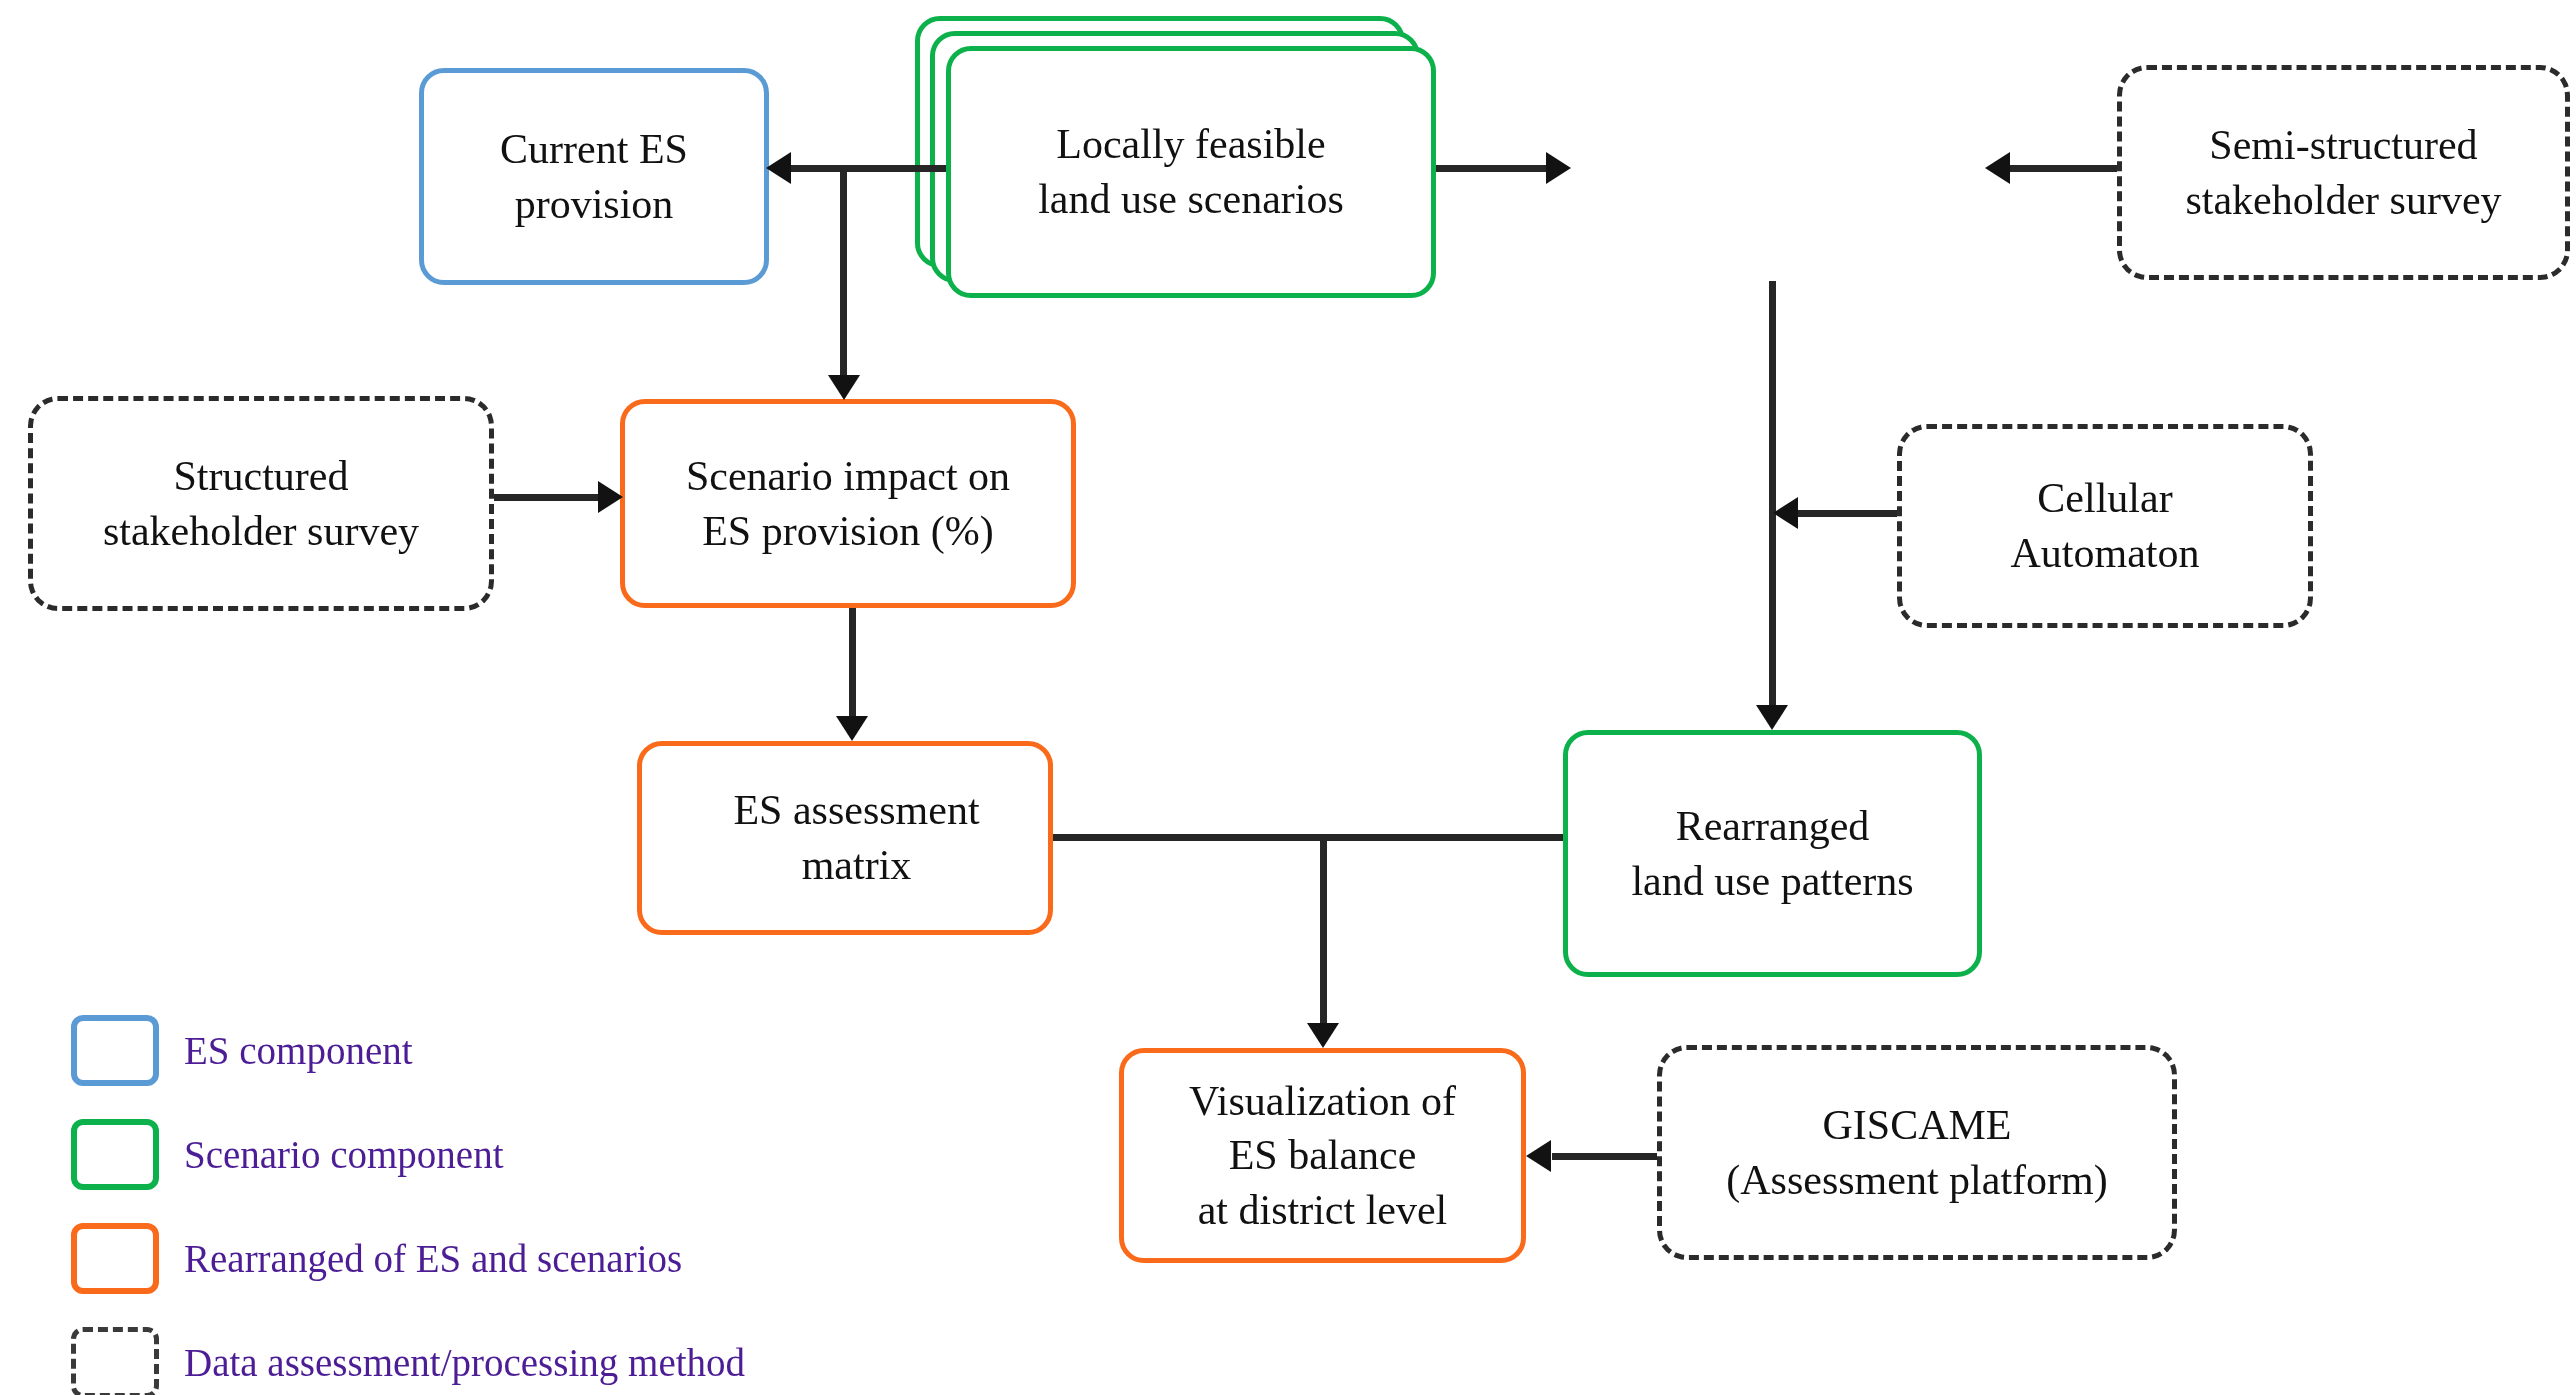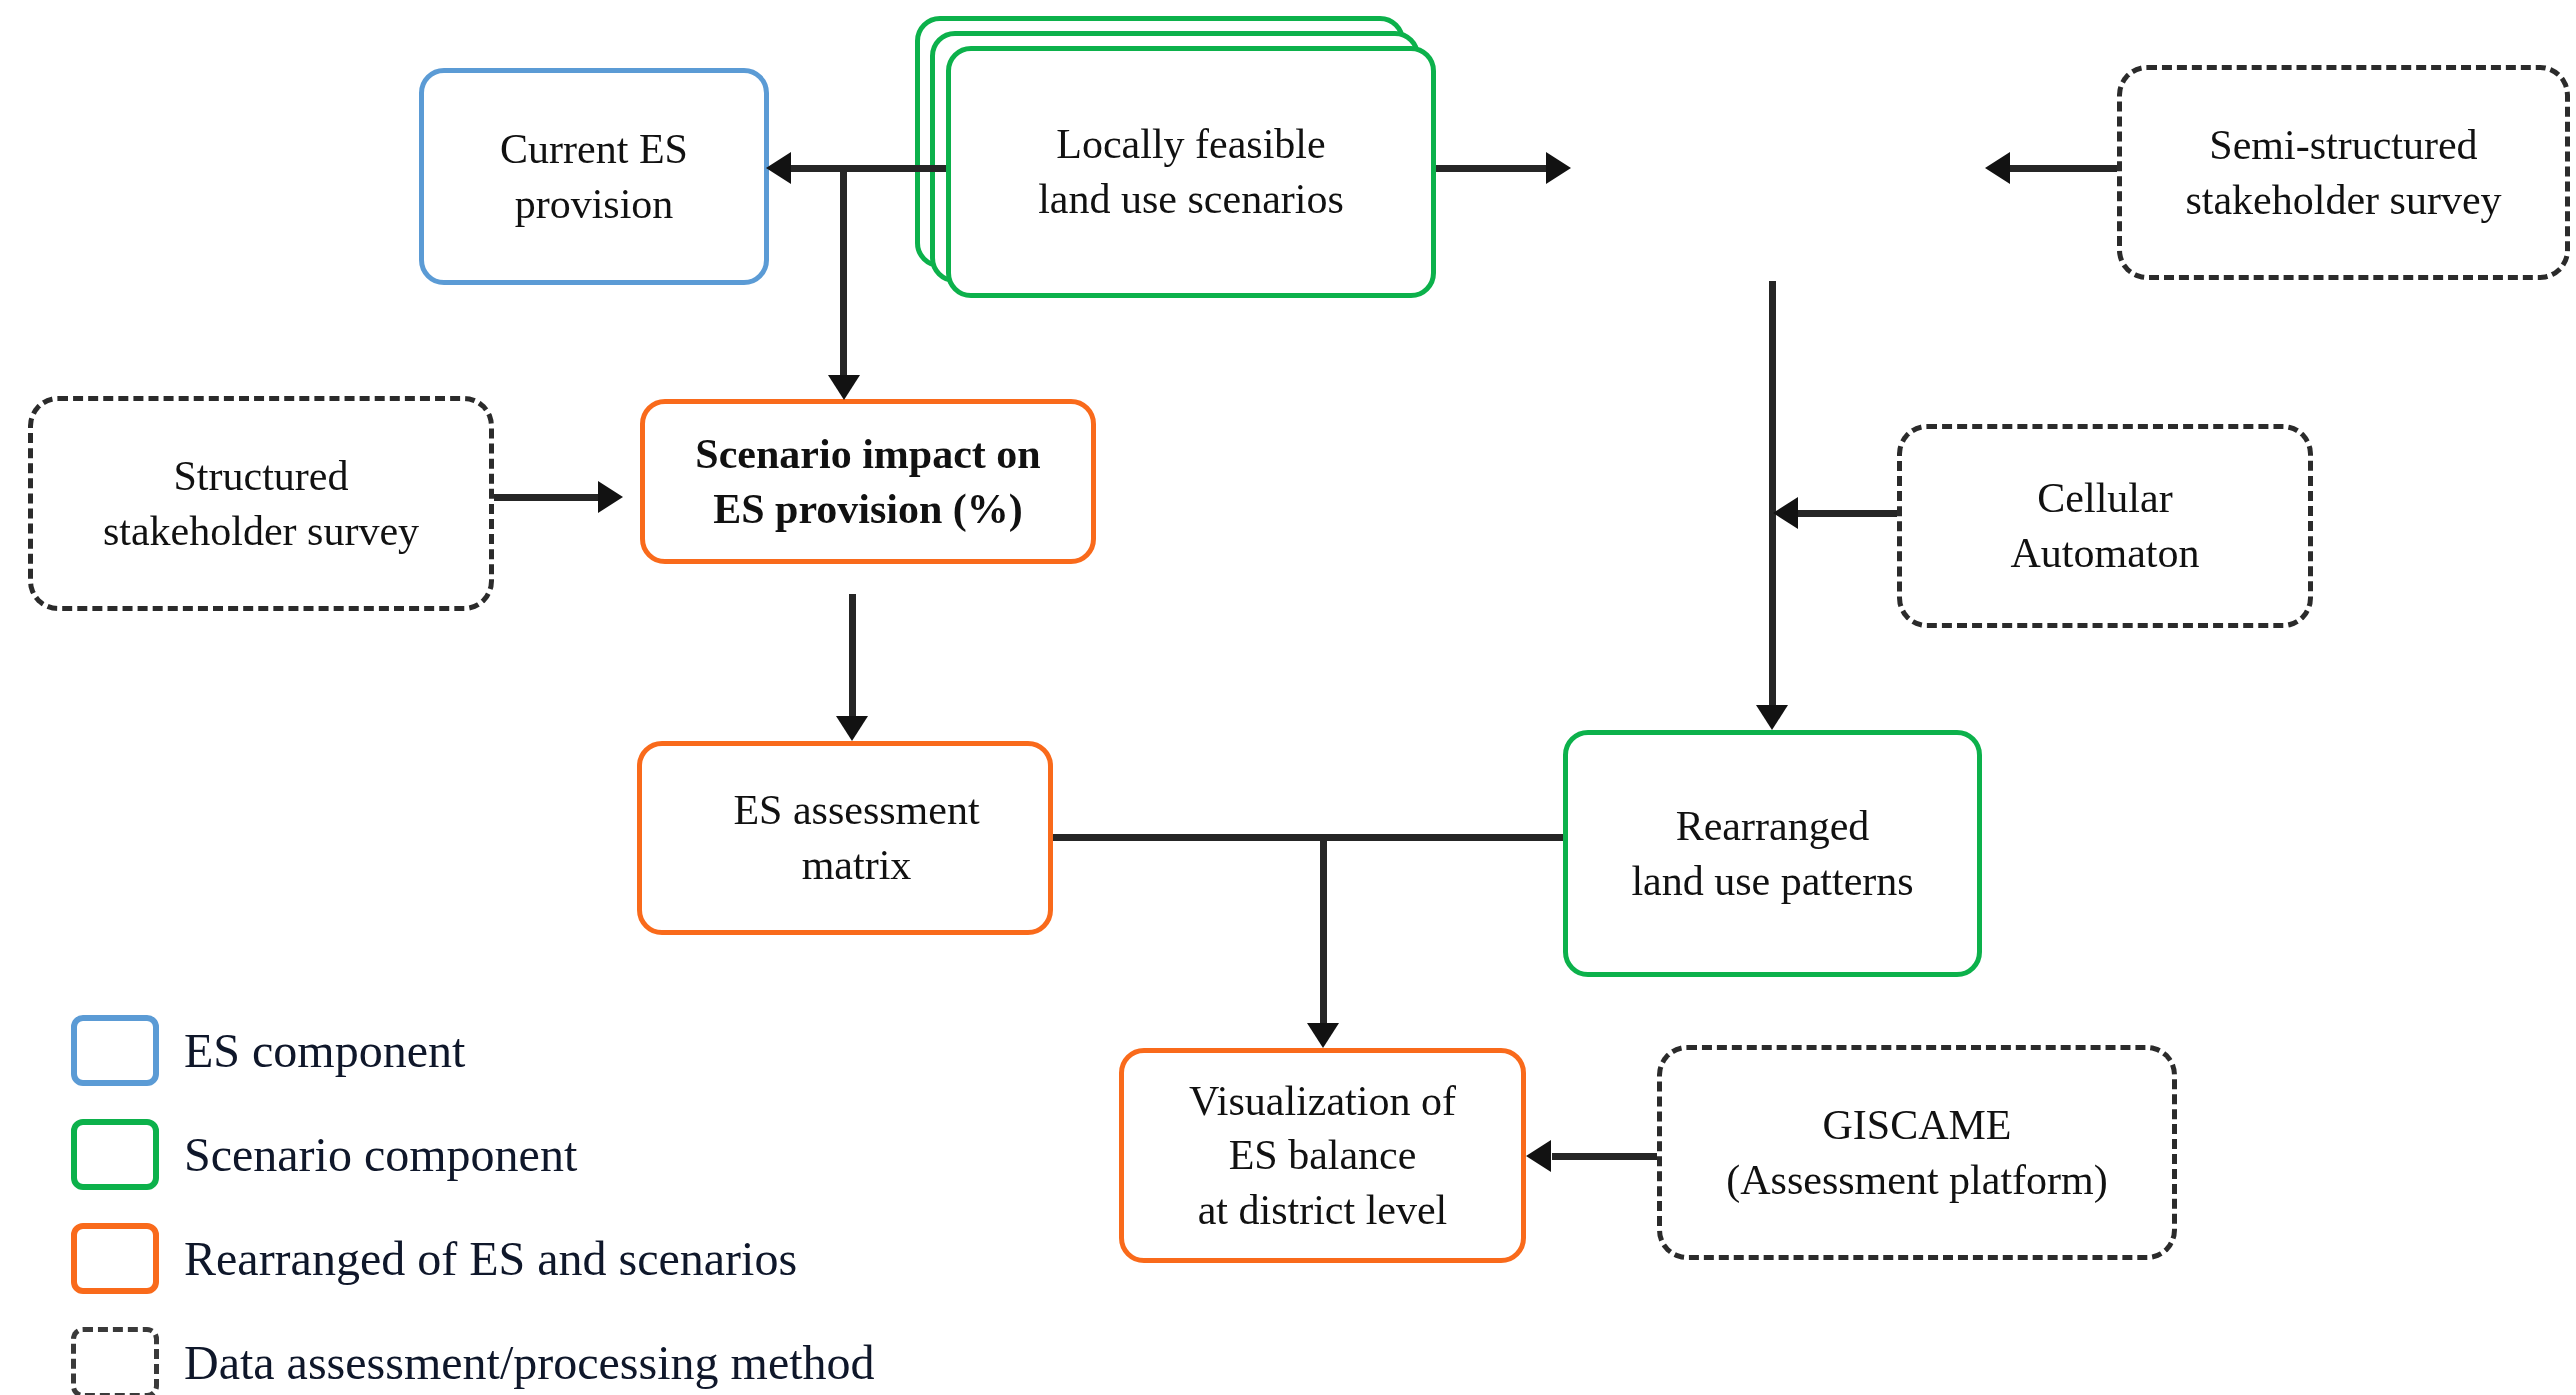--- a/index.html
+++ b/index.html
@@ -104,22 +104,22 @@
     border-radius: 12px;
     background: #ffffff;
     flex: 0 0 auto;
   }
   .legend-swatch.blue   { border: 6px solid #5b9bd5; }
   .legend-swatch.green  { border: 6px solid #0cb14b; }
   .legend-swatch.orange { border: 6px solid #f96a1b; }
   .legend-swatch.dashed { border: 5.2px dashed #3a3a3a; }
   .legend-label {
     margin-left: 25px;
-    font-size: 48px;
-    color: #0f172a;
+    font-size: 39px;
+    color: #4c1d95;
     white-space: nowrap;
   }
 </style>
 </head>
 <body>
 
 <div id="canvas">
 
   <div class="stack-layer" style="left:915px; top:16.3px; width:490px; height:252px;"></div>
   <div class="stack-layer" style="left:930px; top:31px; width:490px; height:252px;"></div>
@@ -138,21 +138,21 @@
   <div class="node dashed" style="left:2117px; top:65px; width:453px; height:215px;">
     <span class="lines">Semi-structured
 stakeholder survey</span>
   </div>
 
   <div class="node dashed" style="left:28px; top:396px; width:466px; height:215px;">
     <span class="lines">Structured
 stakeholder survey</span>
   </div>
 
-  <div class="node orange" style="left:640px; top:399px; width:456px; height:165px;font-weight:bold;">
+  <div class="node orange" style="left:620px; top:399px; width:456px; height:209px;">
     <span class="lines">Scenario impact on
 ES provision (%)</span>
   </div>
 
   <div class="node dashed" style="left:1897px; top:424px; width:416px; height:204px;">
     <span class="lines">Cellular
 Automaton</span>
   </div>
 
   <div class="node orange" style="left:637px; top:741px; width:416px; height:194px;padding-left:23px;">

